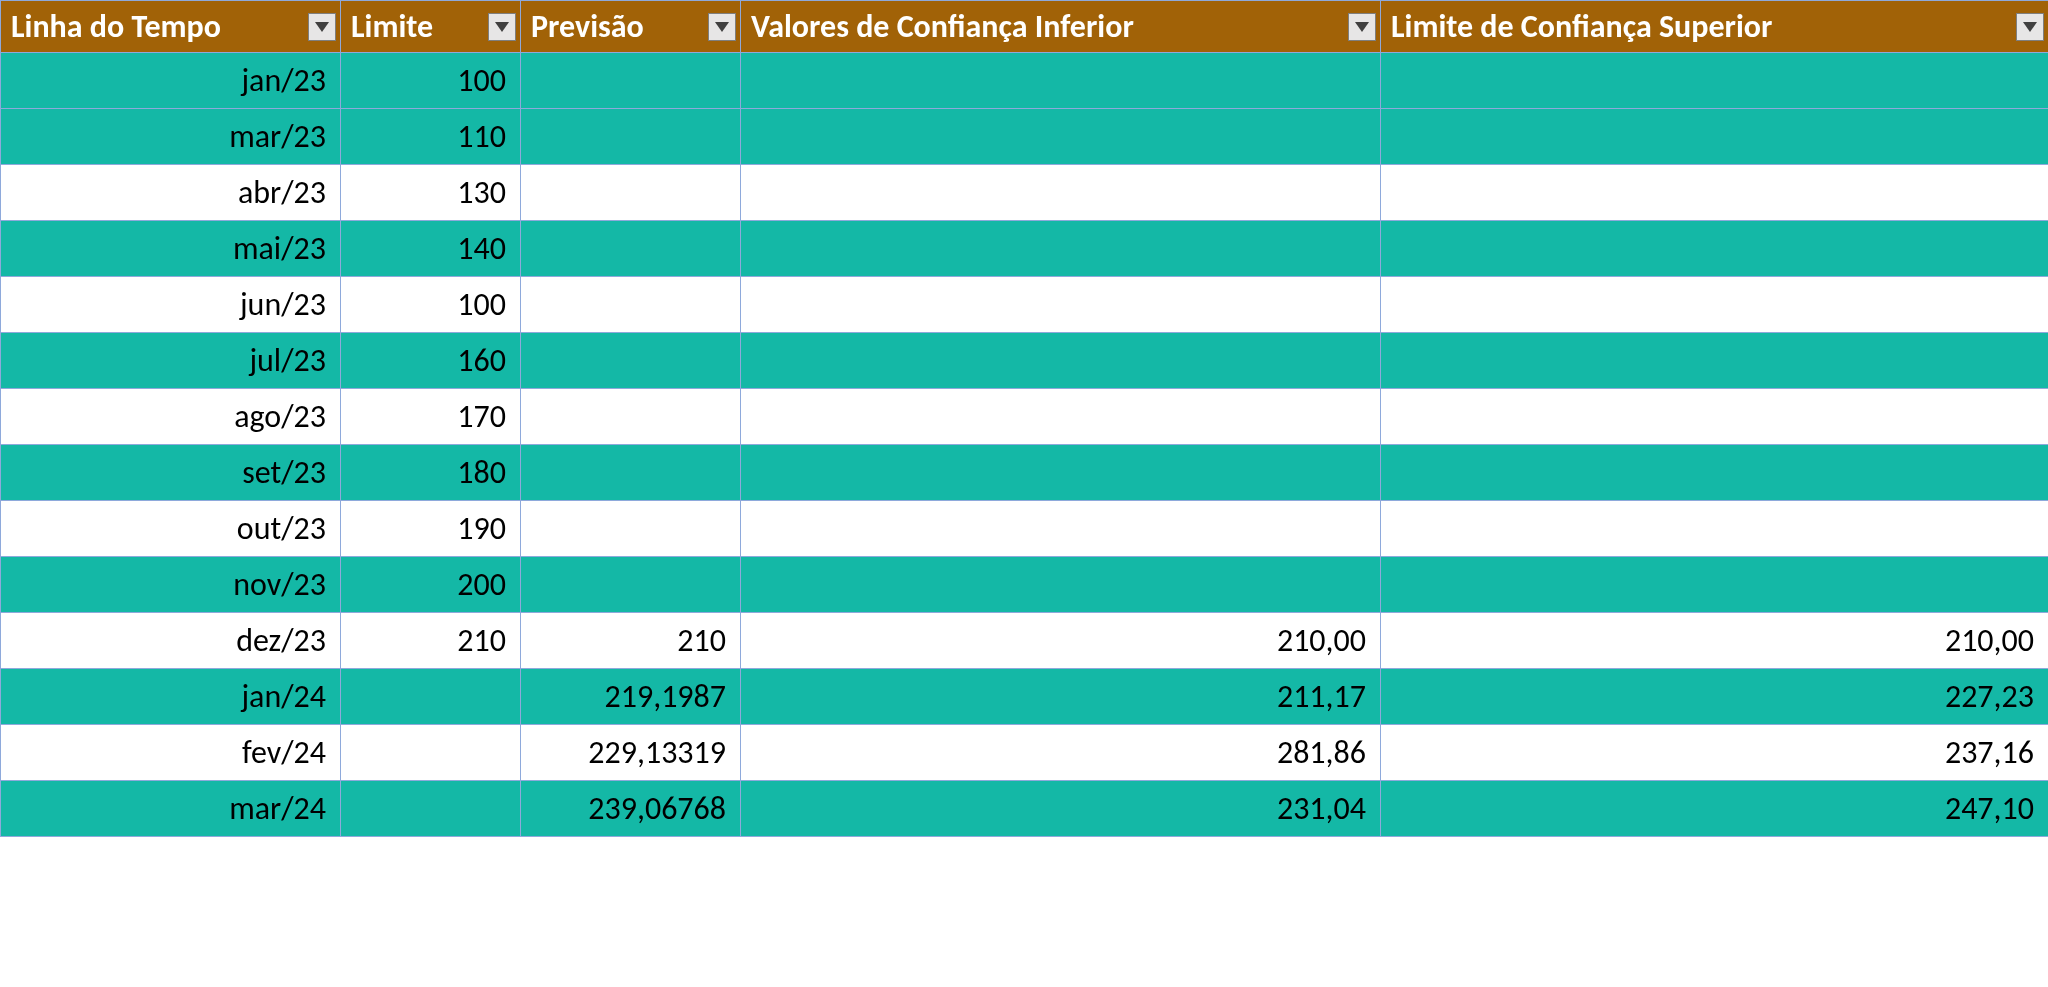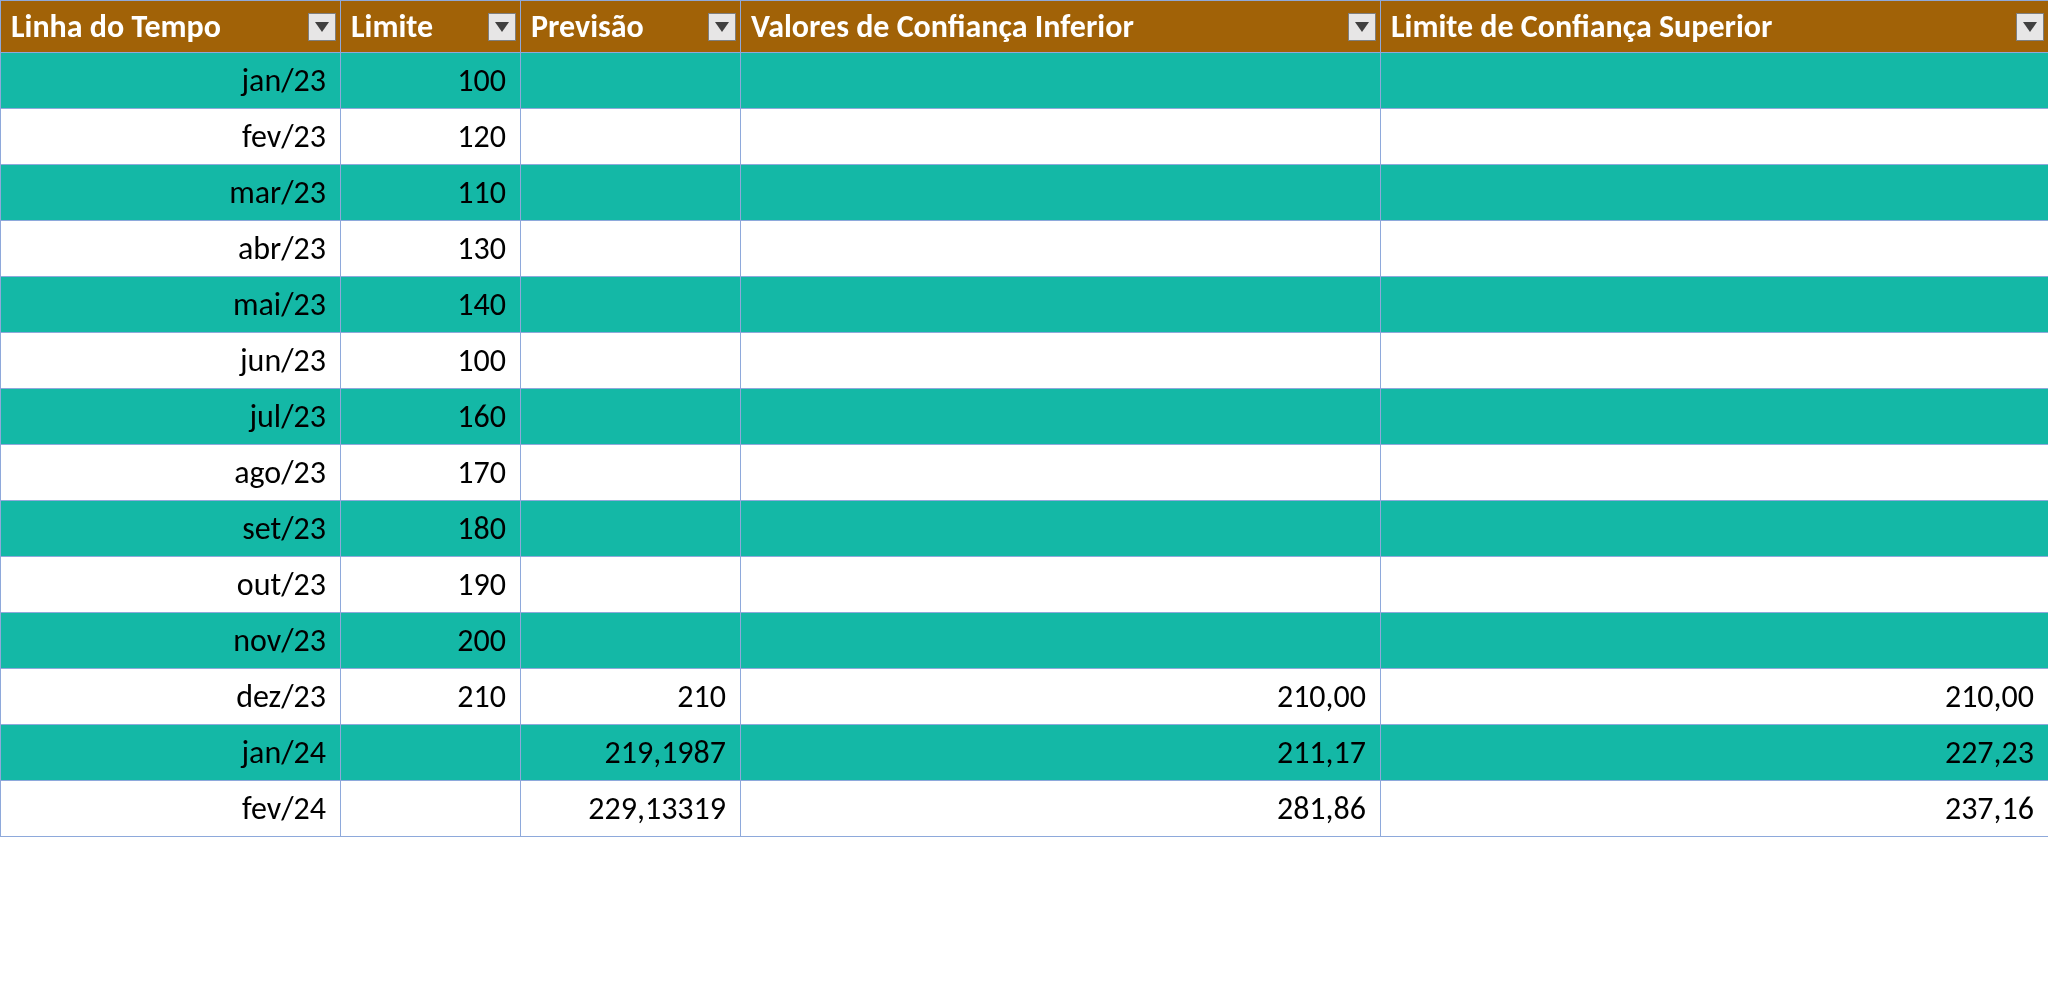--- a/index.html
+++ b/index.html
@@ -123,27 +123,20 @@
     </tr>
   </thead>
   <tbody id="tbody">
       <tr class="band">
         <td>jan/23</td>
         <td>100</td>
         <td></td>
         <td></td>
         <td></td>
       </tr>
-      <tr class="plain">
-        <td>fev/23</td>
-        <td>120</td>
-        <td></td>
-        <td></td>
-        <td></td>
-      </tr>
       <tr class="band">
         <td>mar/23</td>
         <td>110</td>
         <td></td>
         <td></td>
         <td></td>
       </tr>
       <tr class="plain">
         <td>abr/23</td>
         <td>130</td>
@@ -214,14 +207,21 @@
         <td>211,17</td>
         <td>227,23</td>
       </tr>
       <tr class="plain">
         <td>fev/24</td>
         <td></td>
         <td>229,13319</td>
         <td>281,86</td>
         <td>237,16</td>
       </tr>
+      <tr class="band">
+        <td>mar/24</td>
+        <td></td>
+        <td>239,06768</td>
+        <td>231,04</td>
+        <td>247,10</td>
+      </tr>
     </tbody>
 </table>
 
 </body></html>

